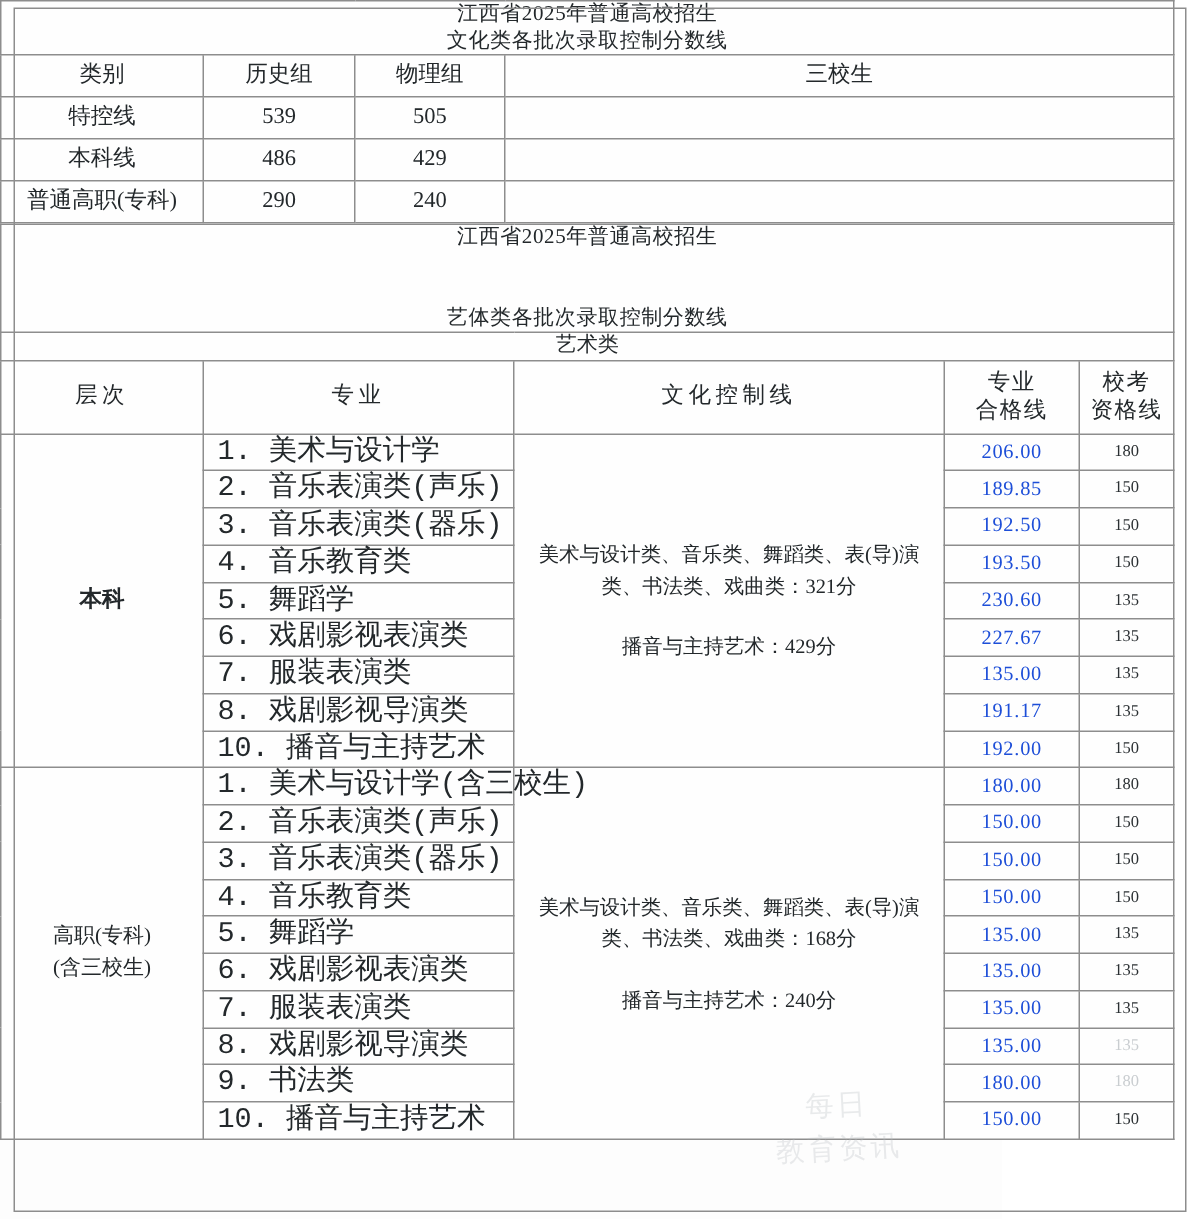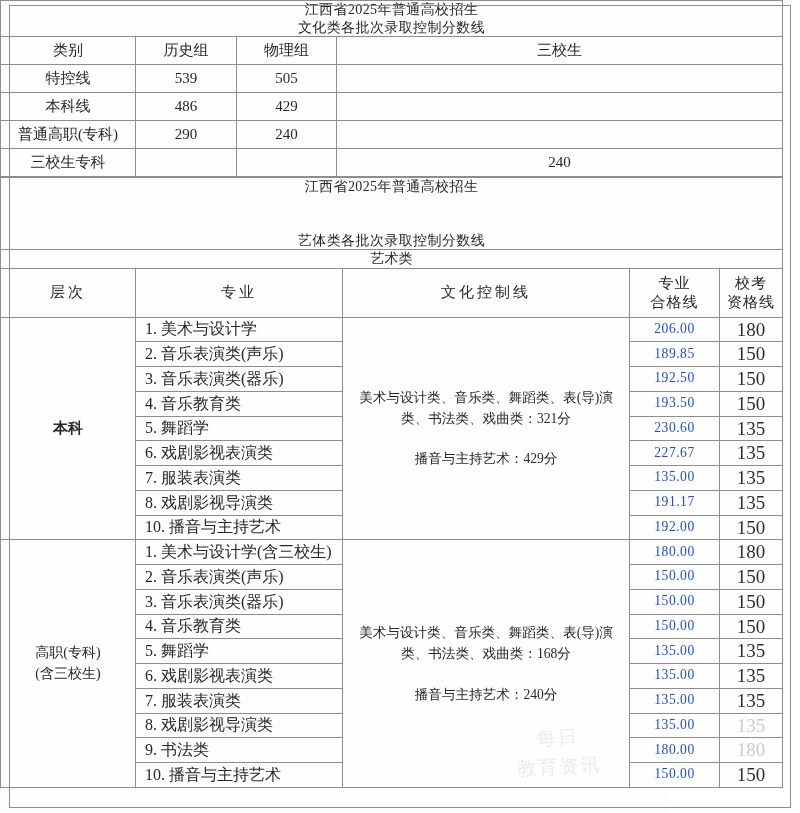--- a/index.html
+++ b/index.html
@@ -100,39 +100,40 @@
     line-height: 1.45;
   }
   .t2 .level.small {
     font-weight: normal;
     font-size: 14px;
   }
   .t2 .major {
     text-align: left;
     padding-left: 9px;
     height: 23.4px;
-    font-size: 16px;
+    font-size: 19px;
     white-space: nowrap;
+    font-family: Liberation Mono, monospace;
   }
   .t2 .culture {
     font-size: 13.6px;
     line-height: 1.55;
     padding: 0 8px;
   }
   .t2 .culture .p1 { display:block; }
   .t2 .culture .p2 { display:block; margin-top: 19px; }
   .t2 .score {
     height: 23.4px;
     font-size: 13.6px;
     color: #1d4ed8;
     letter-spacing: 0.5px;
   }
   .t2 .qual {
     height: 23.4px;
-    font-size: 19px;
+    font-size: 11px;
     color: #2a2f32;
     margin-top: 47px;
   }
 
   
   .faded { color: #c9cdd0 !important; }
 
   
   .watermark {
     position: absolute;
@@ -191,26 +192,20 @@
         <td class="num">486</td>
         <td class="num">429</td>
         <td class="num"></td>
       </tr>
       <tr>
         <td class="cat">普通高职(专科)</td>
         <td class="num">290</td>
         <td class="num">240</td>
         <td class="num"></td>
       </tr>
-      <tr>
-        <td class="cat">三校生专科</td>
-        <td class="num"></td>
-        <td class="num"></td>
-        <td class="num">240</td>
-      </tr>
     </tbody>
   </table>
 
   <table class="sheet t2">
     <colgroup>
       <col style="width:135px">
       <col style="width:207px">
       <col style="width:287px">
       <col style="width:90px">
       <col style="width:63px">

